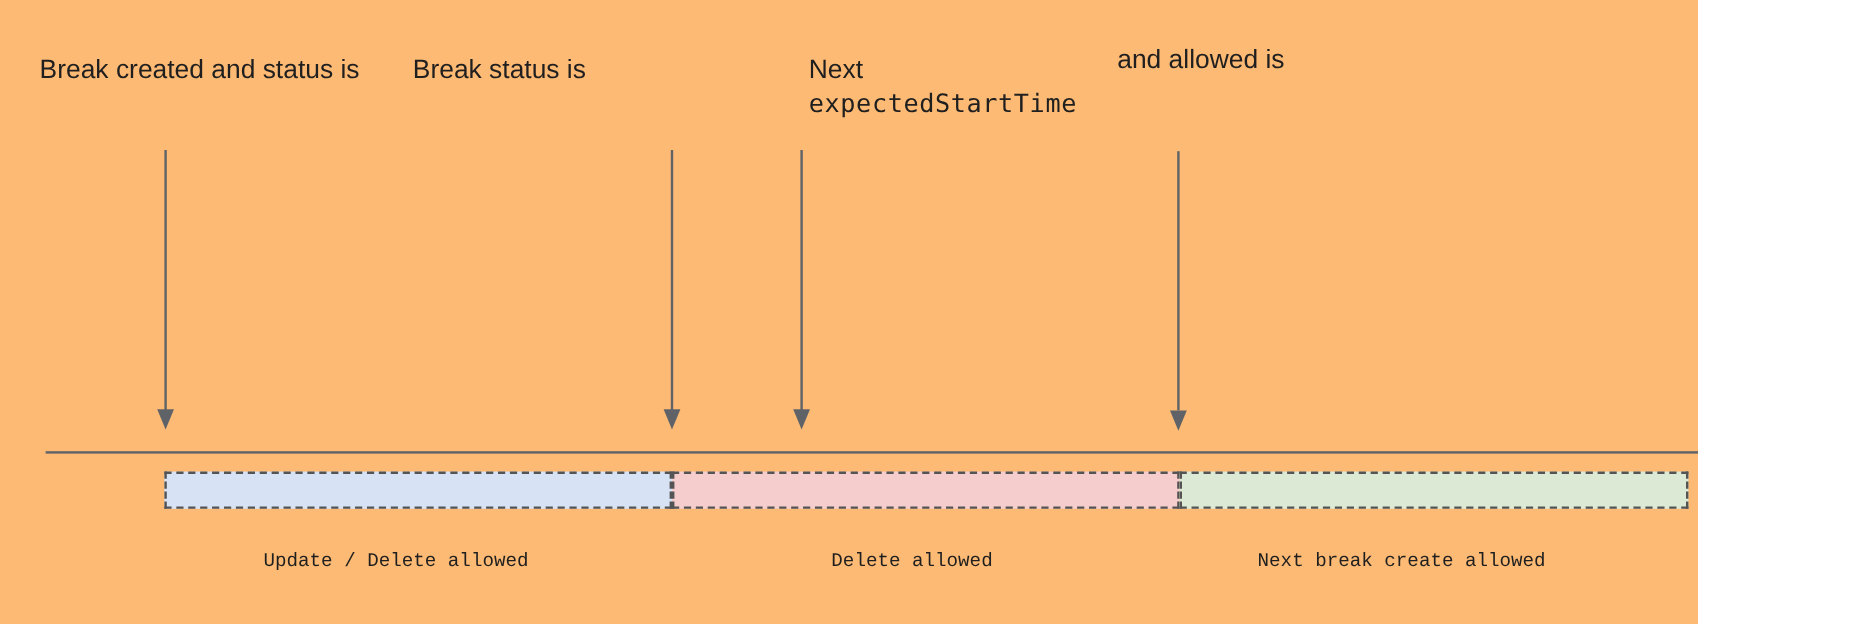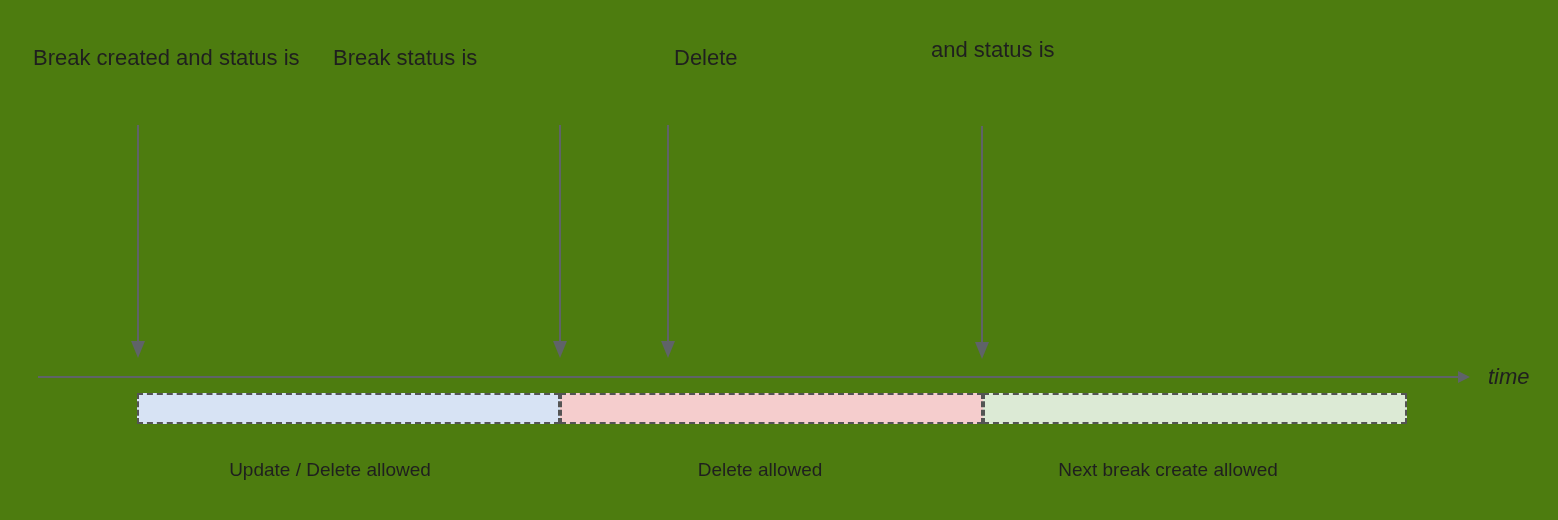--- a/index.html
+++ b/index.html
@@ -1,20 +1,20 @@
 <!DOCTYPE html>
 <html><head>
 <meta charset="utf-8">
 <style>
   html, body { margin: 0; padding: 0; background: #ffffff; }
   .canvas {
     position: relative;
-    width: 1558px;
+    width: 1415px;
     height: 520px;
-    background: #4d7c0f;
+    background: #fdba74;
     font-family: "Liberation Sans", sans-serif;
     color: #1f1f1f;
     overflow: hidden;
   }
   .ann {
     position: absolute;
     white-space: nowrap;
   }
   .ann .sans {
     font-size: 22px;
@@ -71,26 +71,27 @@
     position: absolute;
     top: 393px;
     height: 31px;
     box-sizing: border-box;
     border: 2px dashed #545454;
   }
   .seg-label {
     position: absolute;
     top: 459px;
     transform: translateX(-50%);
-    font-size: 19px;
+    font-size: 16px;
     white-space: nowrap;
+    font-family: Liberation Mono, monospace;
   }
   
   .ann-1 { left: 33px;  top: 44px; }
-  .ann-2 { left: 333px; top: 44px; }
+  .ann-2 { left: 344px; top: 44px; }
   .ann-3 { left: 674px; top: 44px; }
   .ann-4 { left: 931px; top: 36px; }
   
   .arrow-1 { left: 131px; top: 125px; }
   .arrow-2 { left: 553px; top: 125px; }
   .arrow-3 { left: 661px; top: 125px; }
   .arrow-4 { left: 975px; top: 126px; }
   .arrow-1 .stem, .arrow-2 .stem, .arrow-3 .stem { height: 217px; }
   .arrow-4 .stem { height: 216px; }
   .arrow .head { top: 216px; left: 0; }
@@ -109,25 +110,26 @@
 
   <div class="ann ann-1">
     <div class="sans">Break created and status is</div>
   </div>
 
   <div class="ann ann-2">
     <div class="sans">Break status is</div>
   </div>
 
   <div class="ann ann-3">
-    <div class="sans">Delete</div>
+    <div class="sans">Next</div>
+    <div class="code">expectedStartTime</div>
   </div>
 
   <div class="ann ann-4">
-    <div class="sans">and status is</div>
+    <div class="sans">and allowed is</div>
   </div>
 
   <div class="arrow arrow-1">
     <div class="stem"></div>
     <div class="head"></div>
   </div>
   <div class="arrow arrow-2">
     <div class="stem"></div>
     <div class="head"></div>
   </div>

